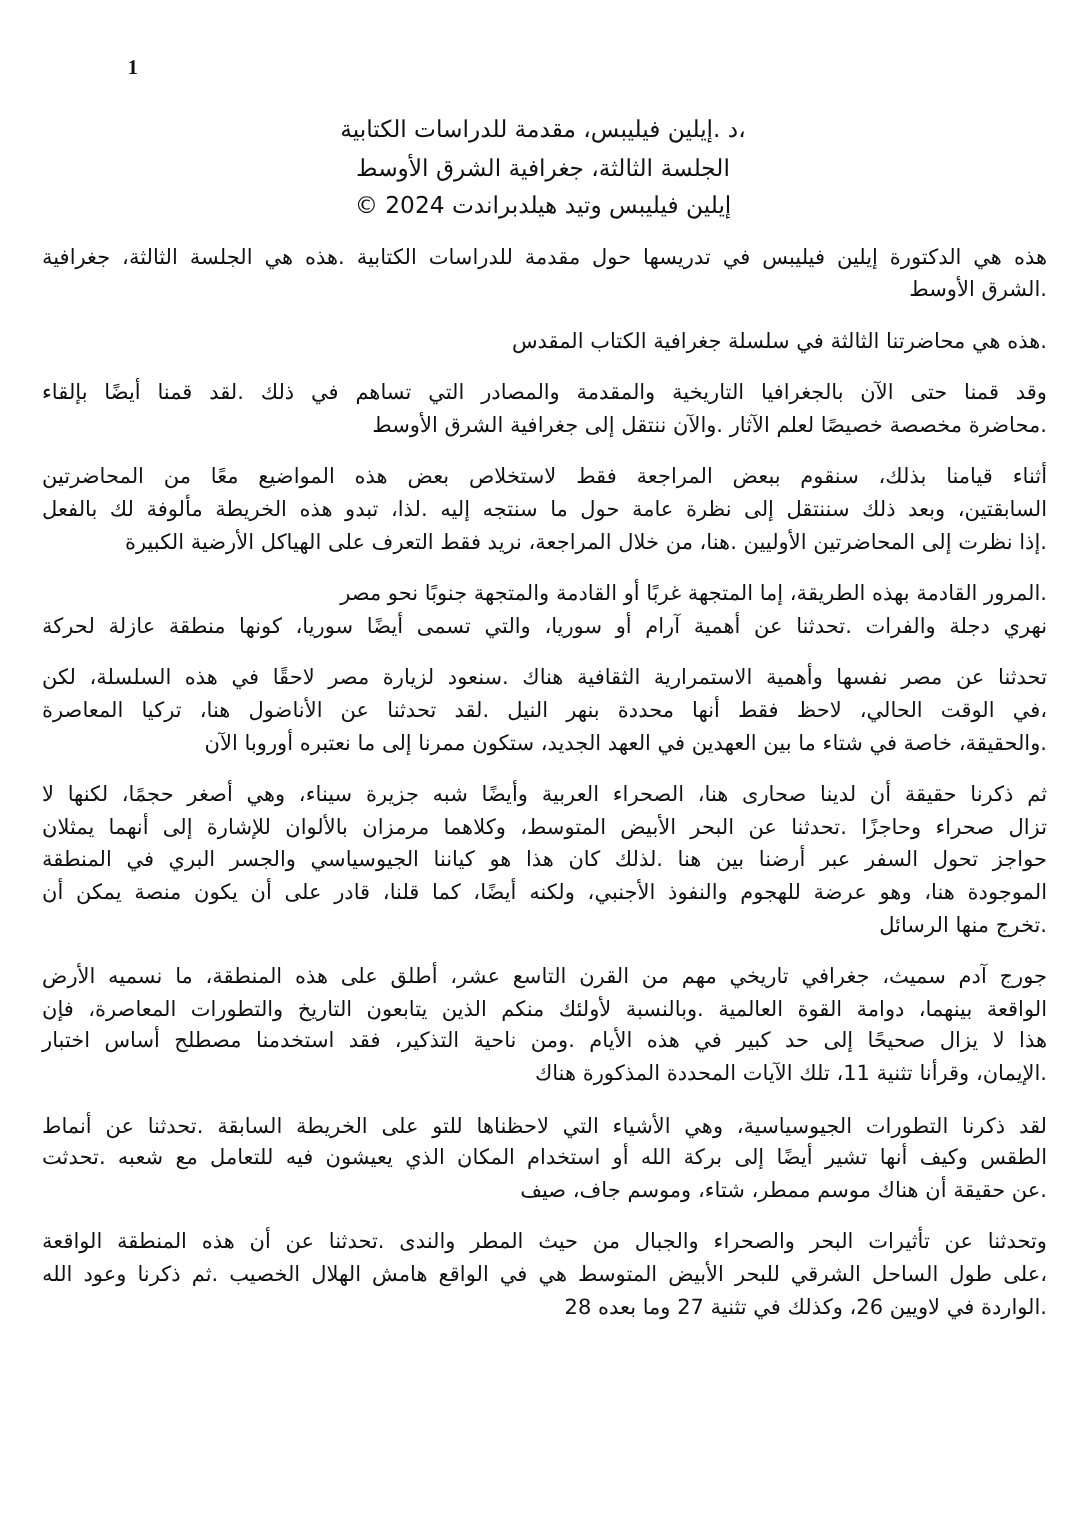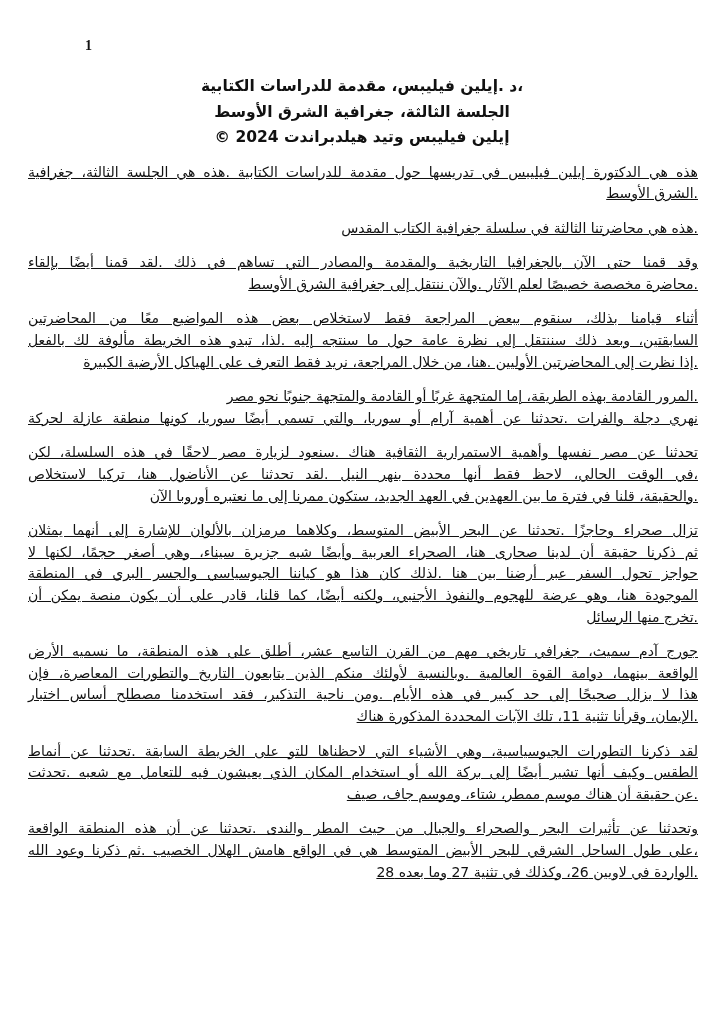--- a/index.html
+++ b/index.html
@@ -23,29 +23,28 @@
     left: 85px;
     font-family: "Liberation Serif", "DejaVu Serif", serif;
     font-weight: bold;
     font-size: 14px;
     color: #111111;
   }
   .header {
     padding-top: 74px;
     text-align: center;
     direction: rtl;
-    font-weight: bold;
+    font-weight: normal;
     font-size: 15.5px;
     line-height: 25.5px;
     color: #111111;
   }
   .doc-body {
     padding: 11px 26px 0 28px;
     direction: rtl;
-    text-decoration: underline;
   }
   .para {
     margin: 0 0 13px 0;
     direction: rtl;
   }
   .line {
     font-size: 14px;
     line-height: 21.6px;
     color: #111111;
   }
@@ -86,26 +85,26 @@
         <div class="line j">أثناء قيامنا بذلك، سنقوم ببعض المراجعة فقط لاستخلاص بعض هذه المواضيع معًا من المحاضرتين</div>
         <div class="line j">السابقتين، وبعد ذلك سننتقل إلى نظرة عامة حول ما سنتجه إليه .لذا، تبدو هذه الخريطة مألوفة لك بالفعل</div>
         <div class="line c">.إذا نظرت إلى المحاضرتين الأوليين .هنا، من خلال المراجعة، نريد فقط التعرف على الهياكل الأرضية الكبيرة</div>
       </div>
       <div class="para" dir="rtl">
         <div class="line c">.المرور القادمة بهذه الطريقة، إما المتجهة غربًا أو القادمة والمتجهة جنوبًا نحو مصر</div>
         <div class="line j">نهري دجلة والفرات .تحدثنا عن أهمية آرام أو سوريا، والتي تسمى أيضًا سوريا، كونها منطقة عازلة لحركة</div>
       </div>
       <div class="para" dir="rtl">
         <div class="line j">تحدثنا عن مصر نفسها وأهمية الاستمرارية الثقافية هناك .سنعود لزيارة مصر لاحقًا في هذه السلسلة، لكن</div>
-        <div class="line j">،في الوقت الحالي، لاحظ فقط أنها محددة بنهر النيل .لقد تحدثنا عن الأناضول هنا، تركيا لاستخلاص</div>
-        <div class="line c">.والحقيقة، قلنا في فترة ما بين العهدين في العهد الجديد، ستكون ممرنا إلى ما نعتبره أوروبا الآن</div>
+        <div class="line j">،في الوقت الحالي، لاحظ فقط أنها محددة بنهر النيل .لقد تحدثنا عن الأناضول هنا، تركيا المعاصرة</div>
+        <div class="line c">.والحقيقة، خاصة في شتاء ما بين العهدين في العهد الجديد، ستكون ممرنا إلى ما نعتبره أوروبا الآن</div>
       </div>
       <div class="para" dir="rtl">
+        <div class="line j">ثم ذكرنا حقيقة أن لدينا صحارى هنا، الصحراء العربية وأيضًا شبه جزيرة سيناء، وهي أصغر حجمًا، لكنها لا</div>
         <div class="line j">تزال صحراء وحاجزًا .تحدثنا عن البحر الأبيض المتوسط، وكلاهما مرمزان بالألوان للإشارة إلى أنهما يمثلان</div>
-        <div class="line j">ثم ذكرنا حقيقة أن لدينا صحارى هنا، الصحراء العربية وأيضًا شبه جزيرة سيناء، وهي أصغر حجمًا، لكنها لا</div>
         <div class="line j">حواجز تحول السفر عبر أرضنا بين هنا .لذلك كان هذا هو كياننا الجيوسياسي والجسر البري في المنطقة</div>
         <div class="line j">الموجودة هنا، وهو عرضة للهجوم والنفوذ الأجنبي، ولكنه أيضًا، كما قلنا، قادر على أن يكون منصة يمكن أن</div>
         <div class="line c">.تخرج منها الرسائل</div>
       </div>
       <div class="para" dir="rtl">
         <div class="line j">جورج آدم سميث، جغرافي تاريخي مهم من القرن التاسع عشر، أطلق على هذه المنطقة، ما نسميه الأرض</div>
         <div class="line j">الواقعة بينهما، دوامة القوة العالمية .وبالنسبة لأولئك منكم الذين يتابعون التاريخ والتطورات المعاصرة، فإن</div>
         <div class="line j">هذا لا يزال صحيحًا إلى حد كبير في هذه الأيام .ومن ناحية التذكير، فقد استخدمنا مصطلح أساس اختبار</div>
         <div class="line c">.الإيمان، وقرأنا تثنية 11، تلك الآيات المحددة المذكورة هناك</div>
       </div>

